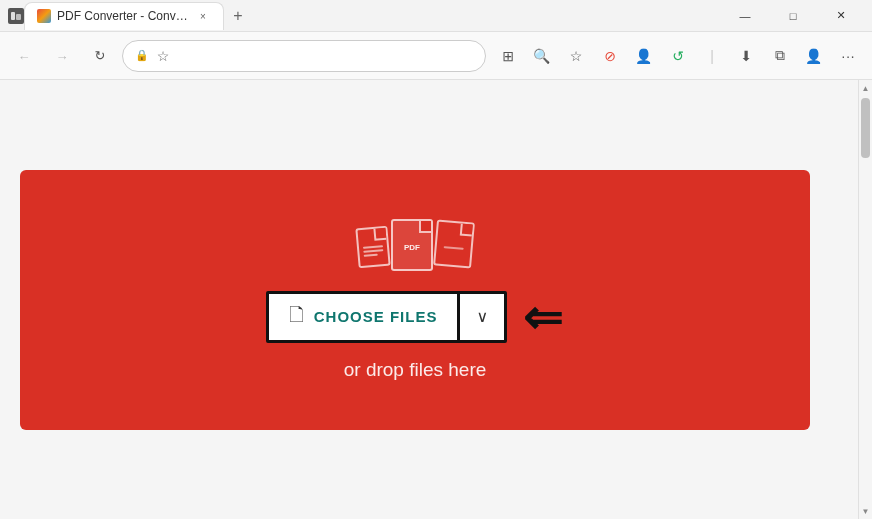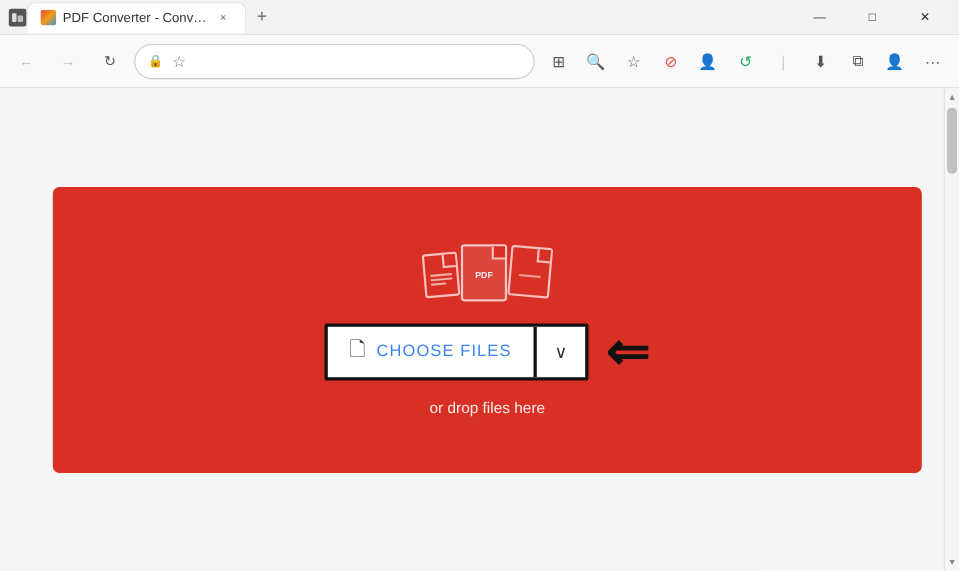--- a/index.html
+++ b/index.html
@@ -140,21 +140,21 @@
     .browser-body {
       display: flex;
       height: calc(519px - 32px - 48px);
       background: #fff;
     }
     .page-content {
       flex: 1;
       background: #f5f5f5;
       display: flex;
       align-items: center;
-      justify-content: flex-end;
+      justify-content: flex-start;
       padding: 20px;
     }
     .scrollbar {
       width: 14px;
       background: #f5f5f5;
       display: flex;
       flex-direction: column;
       align-items: center;
       border-left: 1px solid #e0e0e0;
     }
@@ -254,23 +254,23 @@
       padding: 0 20px;
       height: 100%;
       border-right: 3px solid #111;
     }
     .file-icon {
       font-size: 18px;
       color: #333;
     }
     .choose-files-text {
       font-size: 15px;
-      font-weight: 400;
+      font-weight: 700;
       letter-spacing: 1px;
-      color: #3b82f6;
+      color: #0f766e;
     }
     .choose-files-chevron {
       width: 44px;
       height: 100%;
       display: flex;
       align-items: center;
       justify-content: center;
       font-size: 16px;
       color: #333;
     }
@@ -279,21 +279,21 @@
     .arrow-right {
       color: #111;
       font-size: 52px;
       line-height: 1;
       font-weight: 900;
     }
 
     
     .drop-text {
       color: rgba(255,255,255,0.9);
-      font-size: 14px;
+      font-size: 19px;
     }
   </style>
 </head>
 <body>
 
 <div class="titlebar">
   <div class="tab-bar">
     <div class="window-icon">
       <svg width="12" height="12" viewBox="0 0 12 12">
           <rect x="1" y="2" width="4" height="8" rx="1" fill="white" opacity="0.8"></rect>

